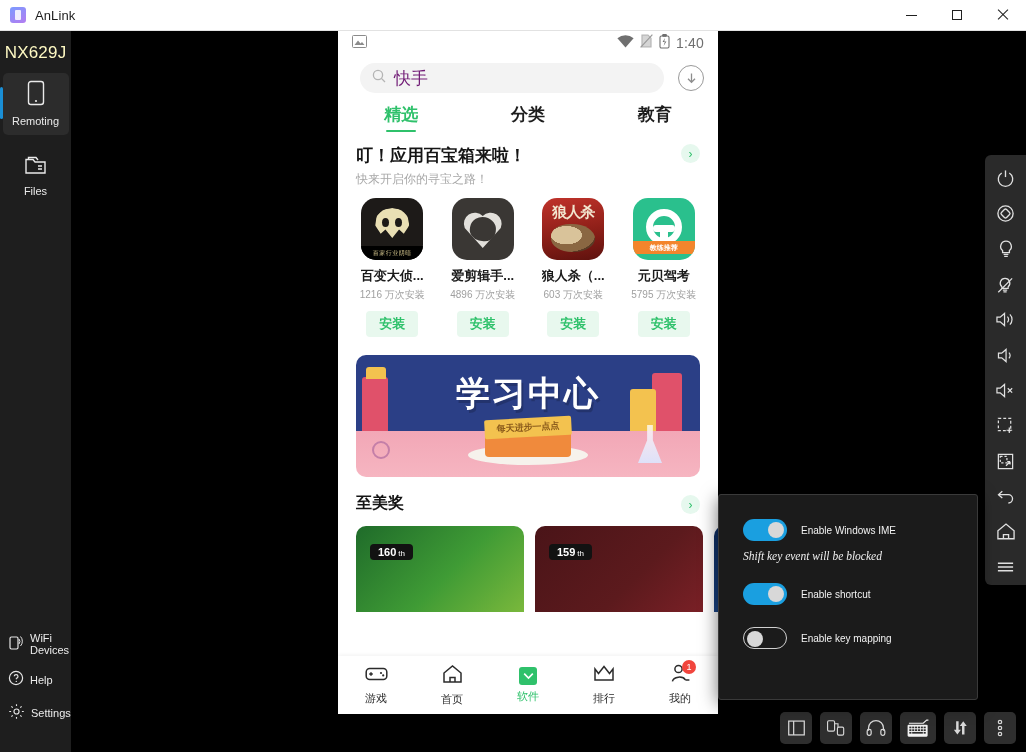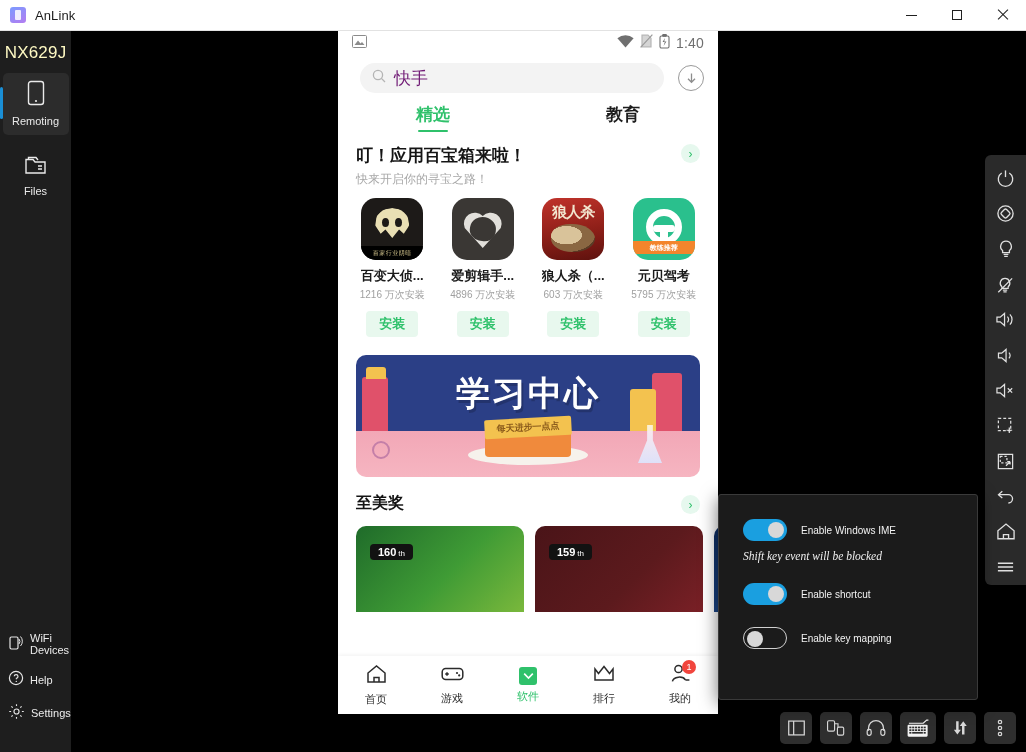--- a/index.html
+++ b/index.html
@@ -432,20 +432,23 @@
       <div class="dl-circle">
         <svg width="13" height="13" viewBox="0 0 13 13" fill="none" stroke="#8d8d8d" stroke-width="1.3">
           <path d="M6.5 1.5 V10 M3 6.8 L6.5 10.3 L10 6.8"></path>
         </svg>
       </div>
     </div>
 
     <div class="tabs">
       <div class="tab active">
         <span class="t-lbl">精选</span>
+      </div>
+      <div class="tab">
+        <span class="t-lbl">分类</span>
       </div>
       <div class="tab">
         <span class="t-lbl">教育</span>
       </div>
     </div>
 
     <div class="section-head">
       <div>
         <div class="sh-title">叮！应用百宝箱来啦！</div>
         <div class="sh-sub">快来开启你的寻宝之路！</div>
@@ -536,37 +539,37 @@
         <div class="rank-badge">
           <span>159</span><span class="th">th</span>
         </div>
       </div>
       <div class="award-card c3"></div>
     </div>
 
     <div class="bottomnav">
       <div class="bn-item">
         <span>
-          <svg width="21" height="20" viewBox="0 0 21 20" fill="none" stroke="#2b2b2b" stroke-width="1.5">
-            <path d="M2 9 L10.5 2 L19 9 V18 H2 Z"></path>
-              <path d="M8 18 v-4.5 h5 V18"></path>
-          </svg>
-        </span>
-        <span class="bn-lbl">首页</span>
-      </div>
-      <div class="bn-item">
-        <span>
           <svg width="23" height="18" viewBox="0 0 23 18" fill="none" stroke="#2b2b2b" stroke-width="1.5">
             <rect x="1.2" y="3.5" width="20.6" height="11" rx="3.5"></rect>
             <path d="M6 7.2 v3.6 M4.2 9 h3.6"></path>
             <circle cx="16" cy="8" r="1.1" fill="#2b2b2b" stroke="none"></circle>
             <circle cx="18.2" cy="10.4" r="1.1" fill="#2b2b2b" stroke="none"></circle>
           </svg>
         </span>
         <span class="bn-lbl">游戏</span>
+      </div>
+      <div class="bn-item">
+        <span>
+          <svg width="21" height="20" viewBox="0 0 21 20" fill="none" stroke="#2b2b2b" stroke-width="1.5">
+            <path d="M2 9 L10.5 2 L19 9 V18 H2 Z"></path>
+              <path d="M8 18 v-4.5 h5 V18"></path>
+          </svg>
+        </span>
+        <span class="bn-lbl">首页</span>
       </div>
       <div class="bn-item active">
         <span class="sw-sq">
           <svg width="11" height="8" viewBox="0 0 11 8" fill="none" stroke="#fff" stroke-width="1.6">
             <path d="M1.2 1.6 L5.5 6 L9.8 1.6"></path>
           </svg>
         </span>
         <span class="bn-lbl">软件</span>
       </div>
       <div class="bn-item">

